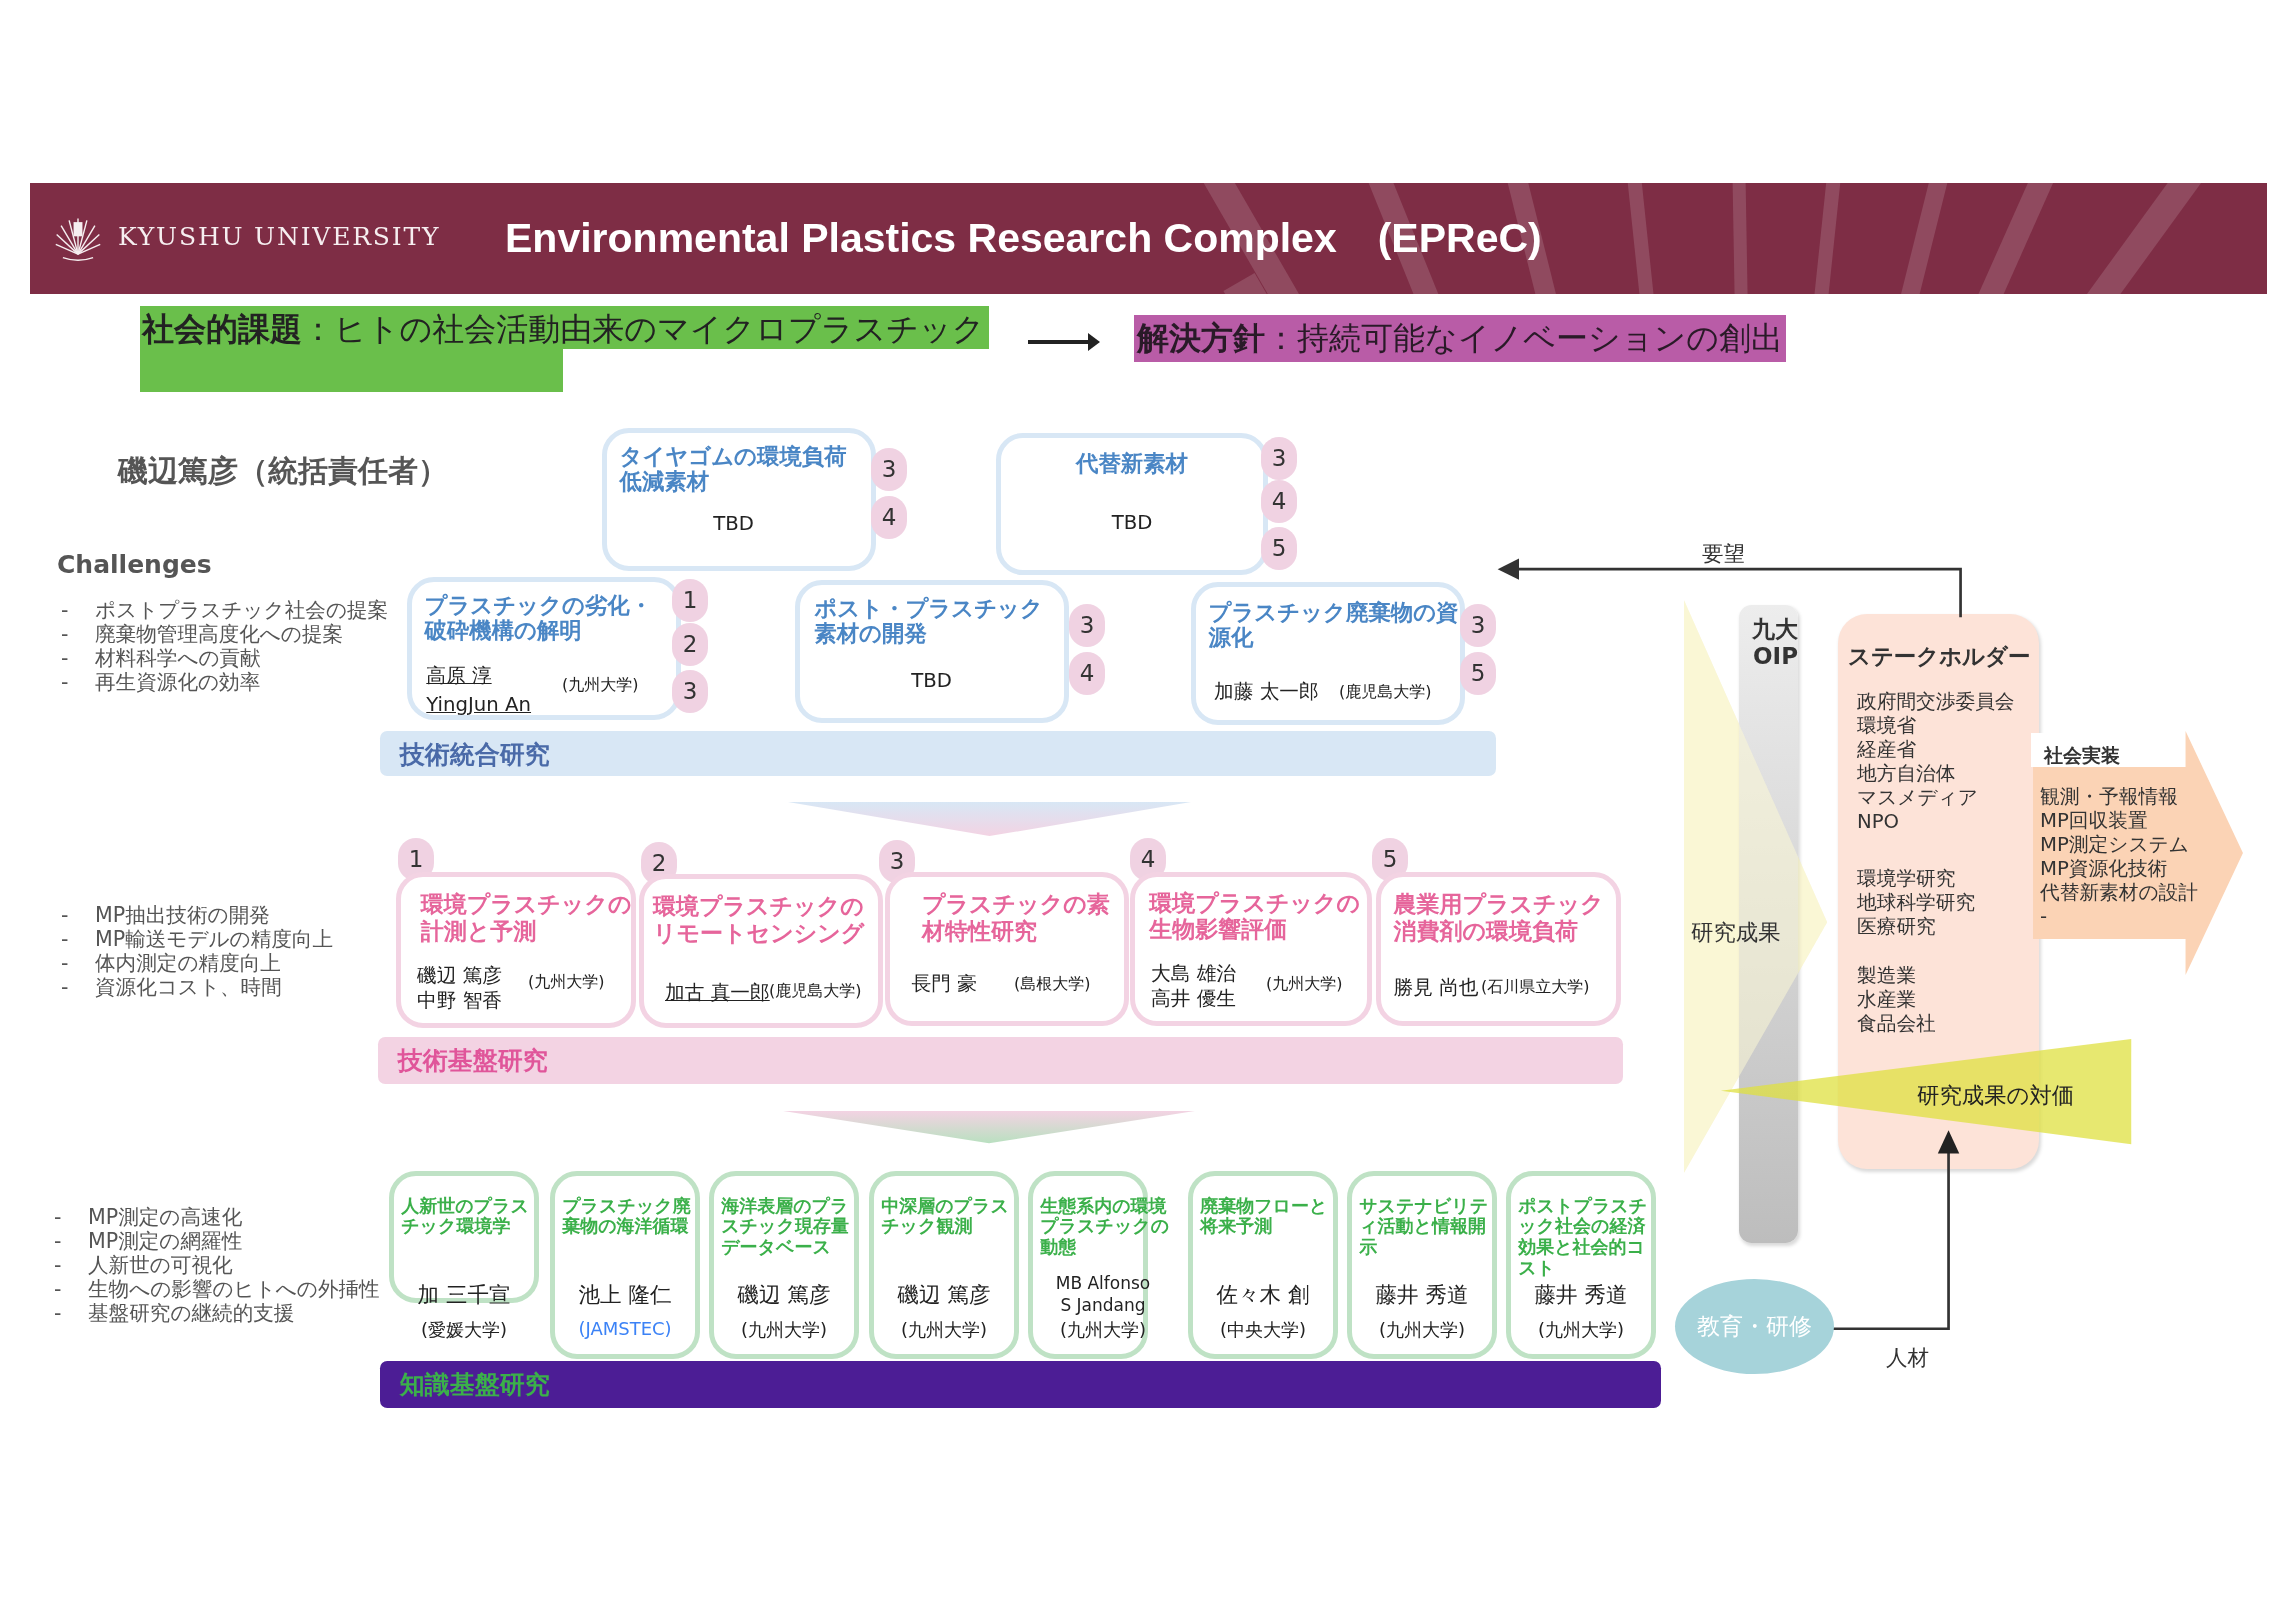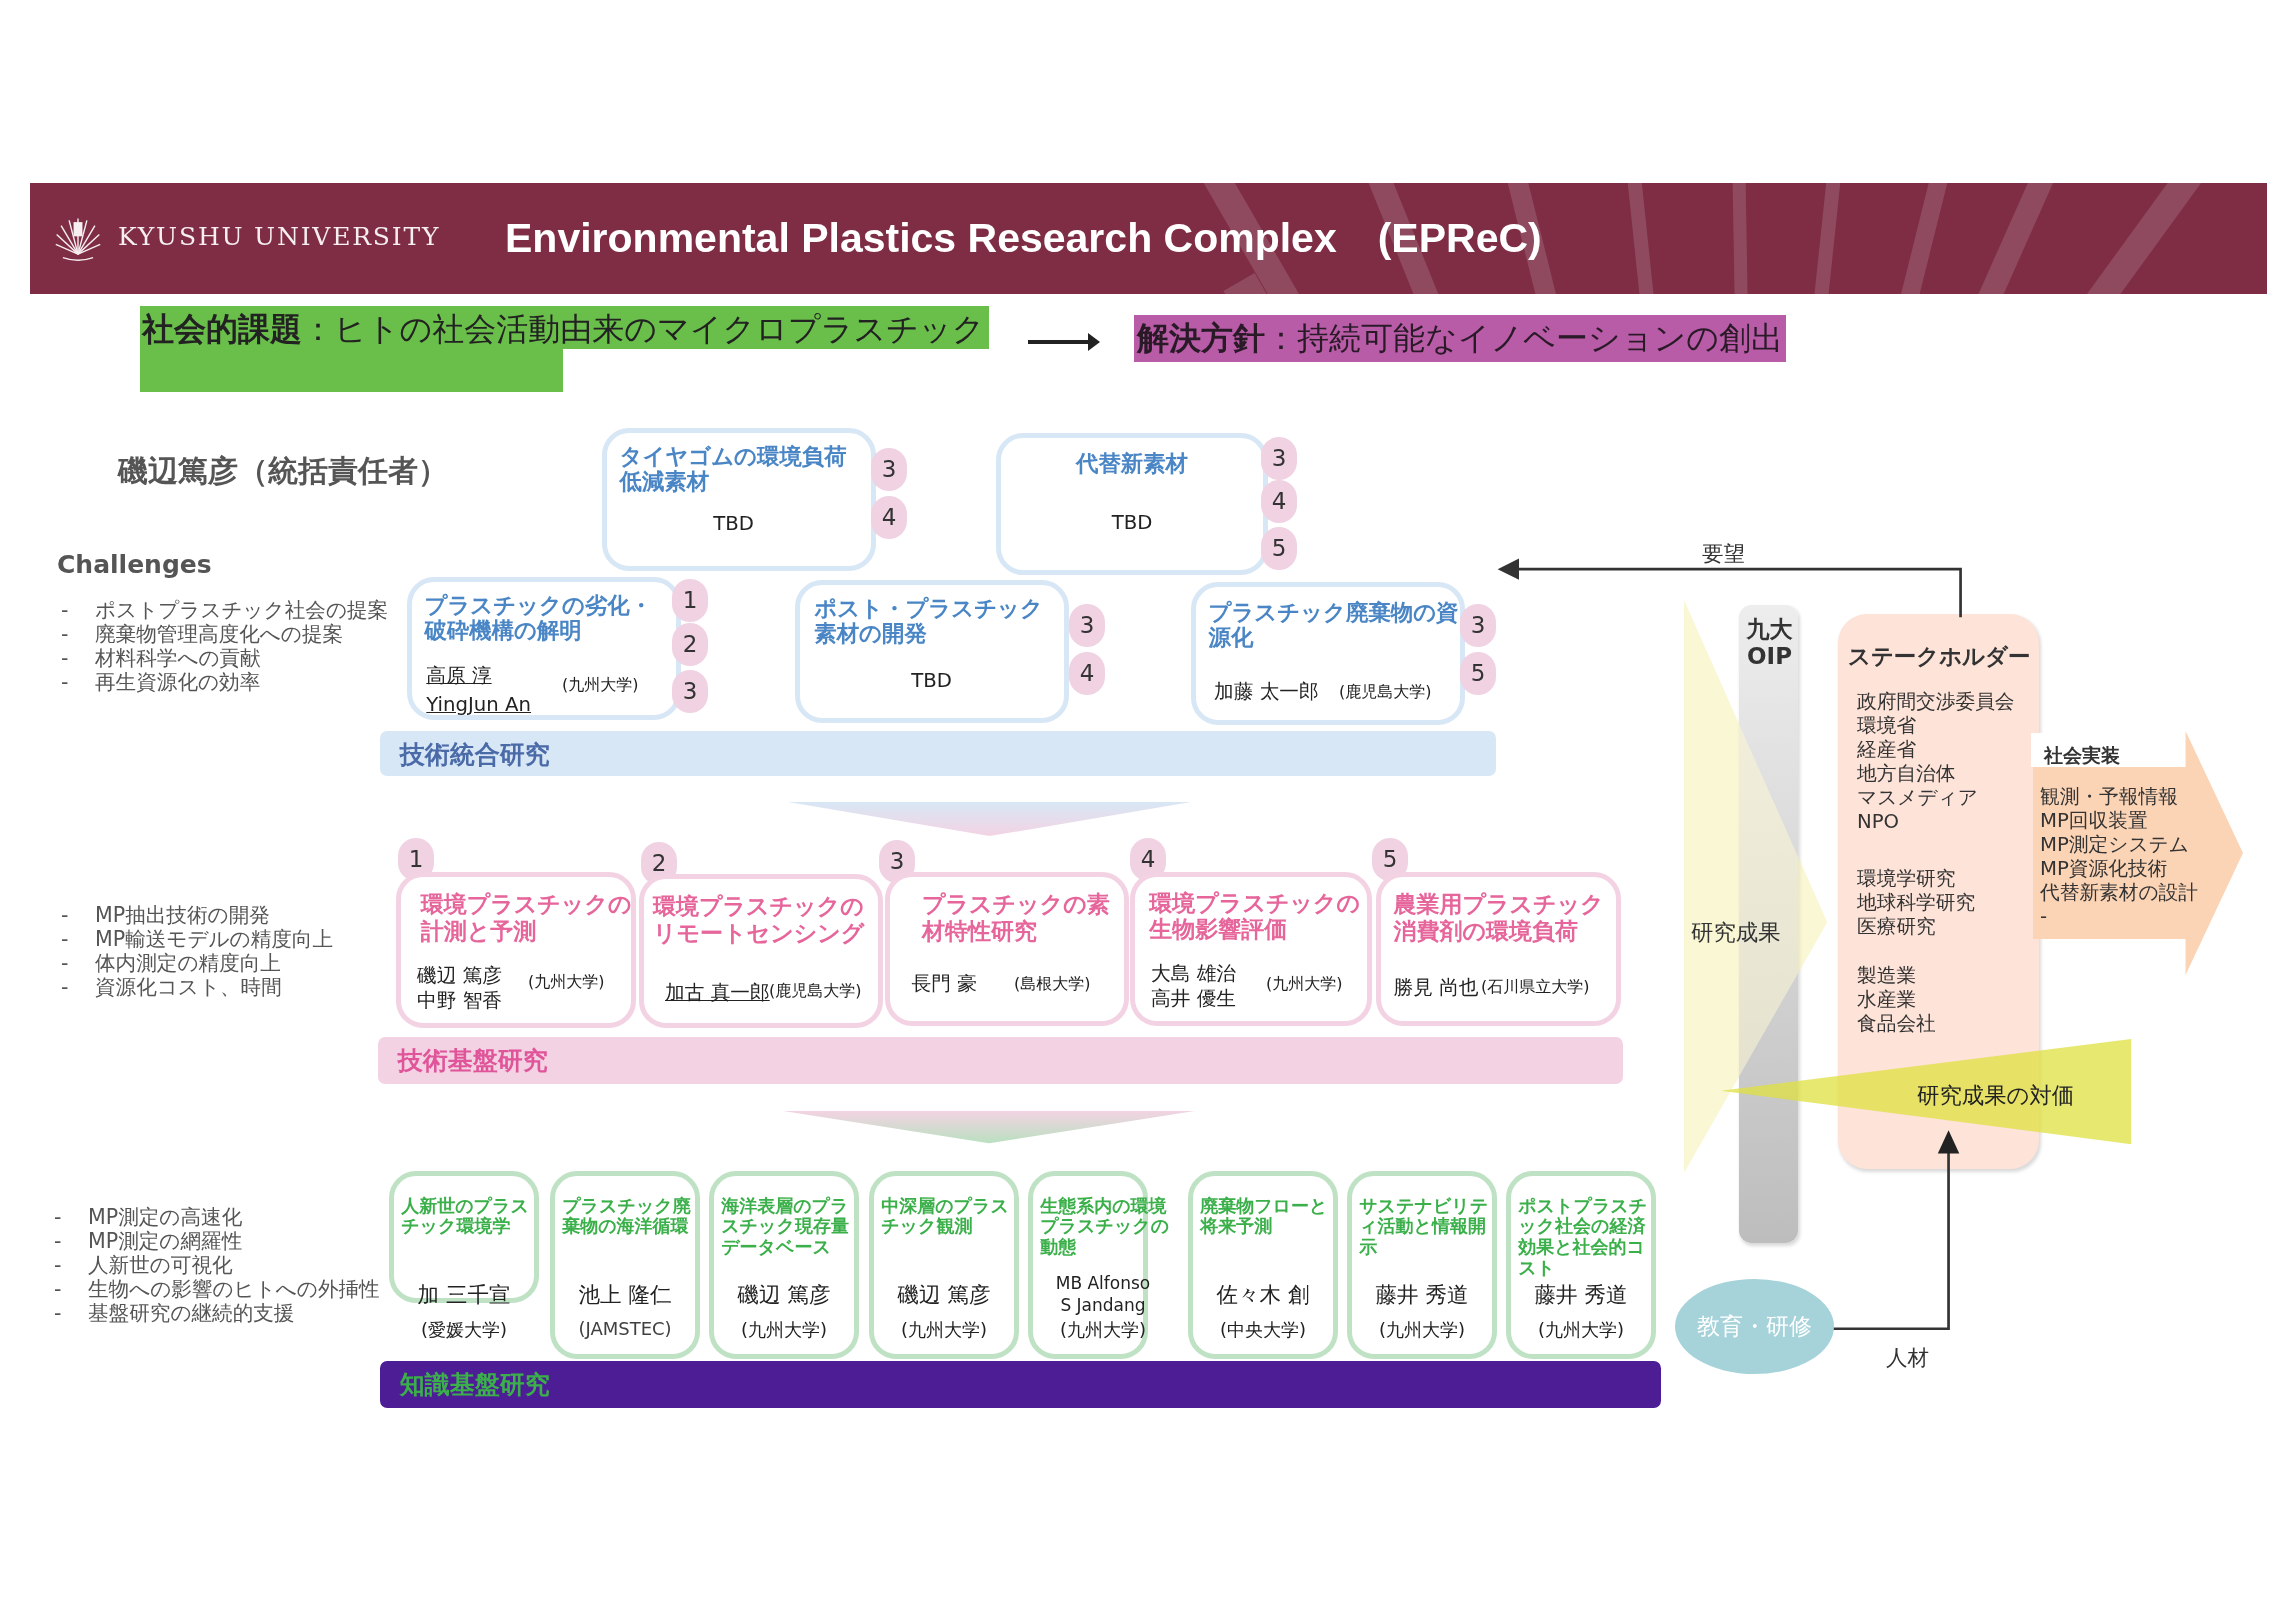--- a/index.html
+++ b/index.html
@@ -46,21 +46,21 @@
   .num { position:absolute; width:36px; height:43px; border-radius:18px; background:#f0d2e2;
          font-size:23px; color:#333; text-align:center; line-height:43px; }
   .member { font-size:19.7px; color:#222; }
   .aff { font-size:16px; color:#222; }
 
   .layer-bar { position:absolute; border-radius:7.2px; font-weight:bold; font-size:25px; padding-left:19.7px; box-sizing:border-box; line-height:47px; }
 
   
   #oip { left:1739px; top:605px; width:59px; height:638px; border-radius:12.5px;
          background:linear-gradient(#ededed,#bdbdbd); box-shadow:1.8px 2.7px 3.6px rgba(0,0,0,0.15); }
-  #oip-label { left:1741px; top:616px; width:57px; text-align:center; font-weight:bold; font-size:23px; color:#333; line-height:27px; }
+  #oip-label { left:1741px; top:616px; width:57px; text-align:right; font-weight:bold; font-size:23px; color:#333; line-height:27px; }
   #stake { left:1838px; top:614px; width:201px; height:555px; border-radius:29px; background:#fde3d8;
            box-shadow:1.8px 2.7px 3.6px rgba(0,0,0,0.15); }
   #stake-title { left:1848px; top:641px; font-weight:bold; font-size:22.4px; color:#333; }
   .stake-list { font-size:19.7px; color:#333; line-height:24px; }
   #social-title { left:2044px; top:743px; font-weight:bold; font-size:19px; color:#333; }
   .impl-list { font-size:19.7px; color:#333; line-height:24px; }
   #results-label { left:1691px; top:917px; font-size:22.4px; color:#333; }
   #value-label { left:1917px; top:1080px; font-size:22.4px; color:#222; }
   #youbou { left:1702px; top:539px; font-size:21.5px; color:#333; }
   #edu { left:1675px; top:1279px; width:159px; height:95px; border-radius:50%; background:#a6d3da;
@@ -246,21 +246,21 @@
       <div class="abs" style="left: 0px; width: 140px; text-align: center; top: 106px; font-size: 21.5px; line-height: 25px; color: rgb(34, 34, 34);">
         <div>加 三千宣</div>
       </div>
       <div class="abs" style="left: 0px; width: 140px; text-align: center; top: 142px; font-size: 18px; color: rgb(34, 34, 34);">(愛媛大学)</div>
     </div>
     <div class="box green-box" style="left: 550px; top: 1171px; width: 150px; height: 188px;">
       <div class="title abs" style="left: 7.2px; top: 19.7px; width: 134px;">プラスチック廃棄物の海洋循環</div>
       <div class="abs" style="left: 0px; width: 140px; text-align: center; top: 106px; font-size: 21.5px; line-height: 25px; color: rgb(34, 34, 34);">
         <div>池上 隆仁</div>
       </div>
-      <div class="abs" style="left: 0px; width: 140px; text-align: center; top: 142px; font-size: 18px; color: #404040;">(JAMSTEC)</div>
+      <div class="abs" style="left: 0px; width: 140px; text-align: center; top: 142px; font-size: 18px; color: #3b82f6;">(JAMSTEC)</div>
     </div>
     <div class="box green-box" style="left: 709px; top: 1171px; width: 150px; height: 188px;">
       <div class="title abs" style="left: 7.2px; top: 19.7px; width: 134px;">海洋表層のプラスチック現存量データベース</div>
       <div class="abs" style="left: 0px; width: 140px; text-align: center; top: 106px; font-size: 21.5px; line-height: 25px; color: rgb(34, 34, 34);">
         <div>磯辺 篤彦</div>
       </div>
       <div class="abs" style="left: 0px; width: 140px; text-align: center; top: 142px; font-size: 18px; color: rgb(34, 34, 34);">(九州大学)</div>
     </div>
     <div class="box green-box" style="left: 869px; top: 1171px; width: 150px; height: 188px;">
       <div class="title abs" style="left: 7.2px; top: 19.7px; width: 134px;">中深層のプラスチック観測</div>

